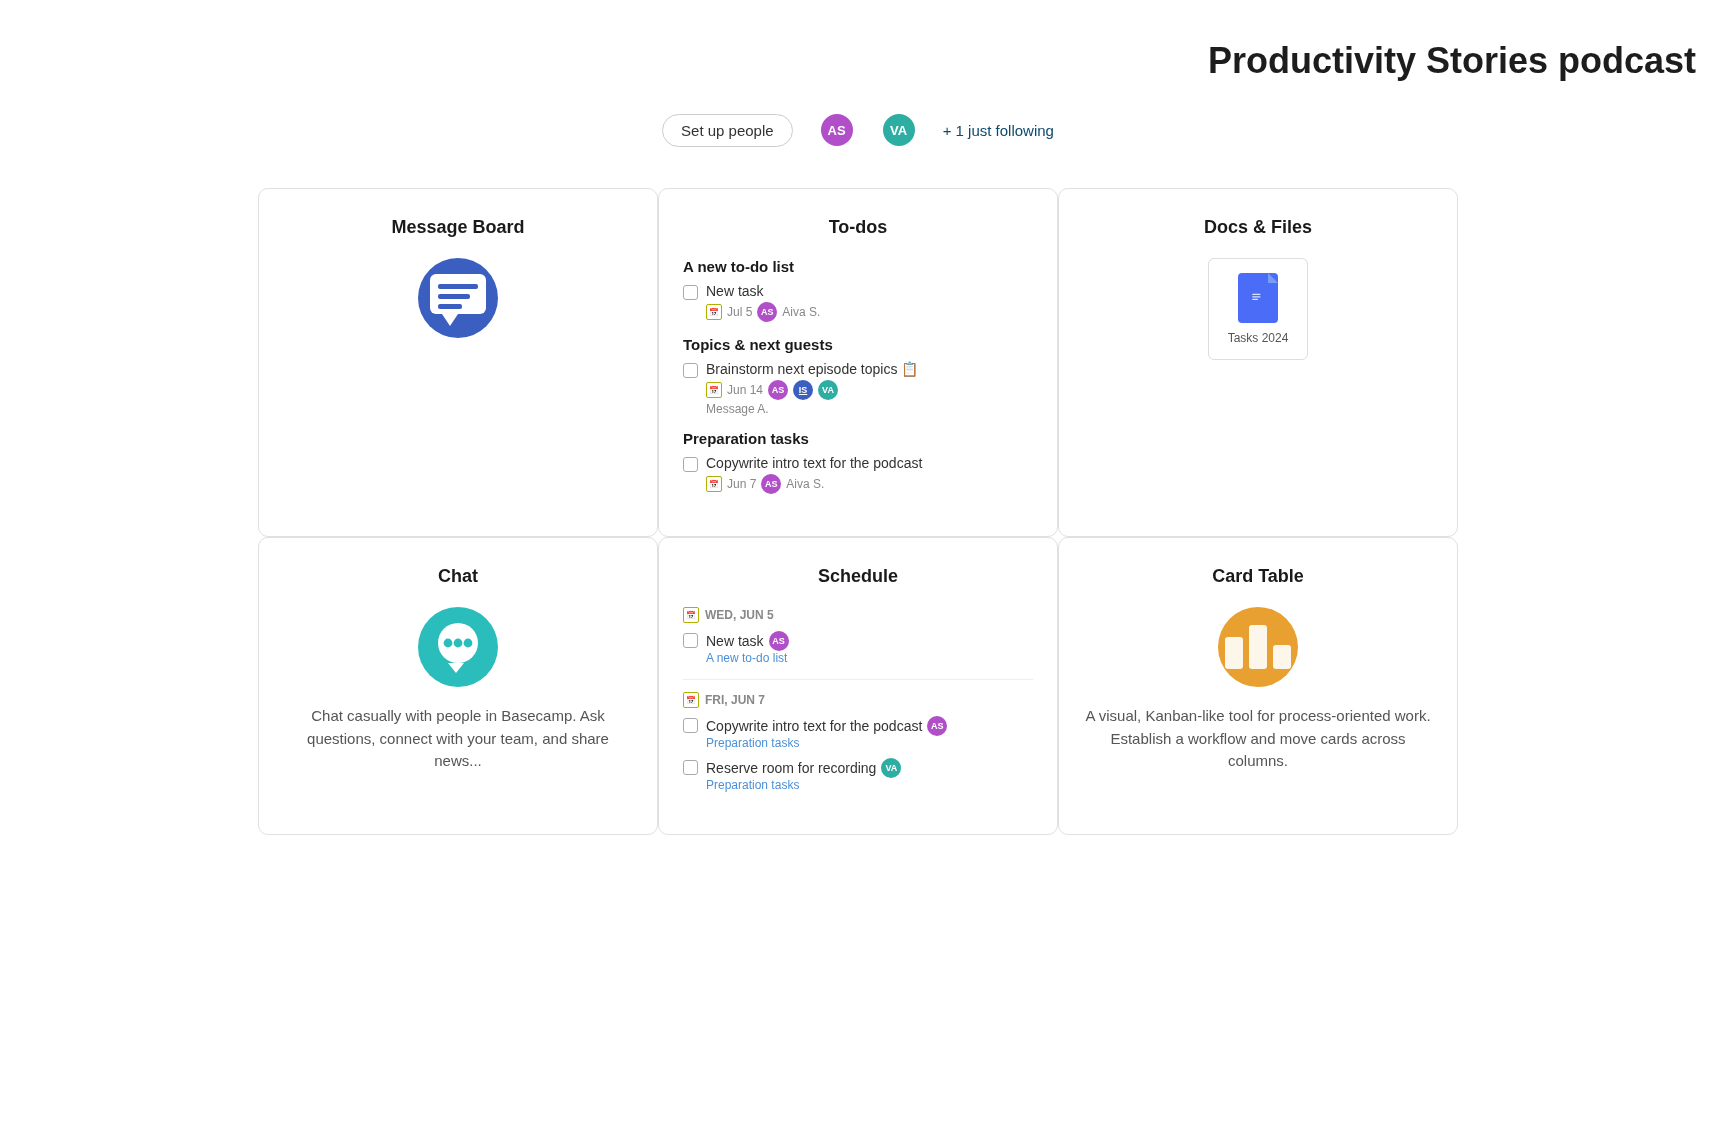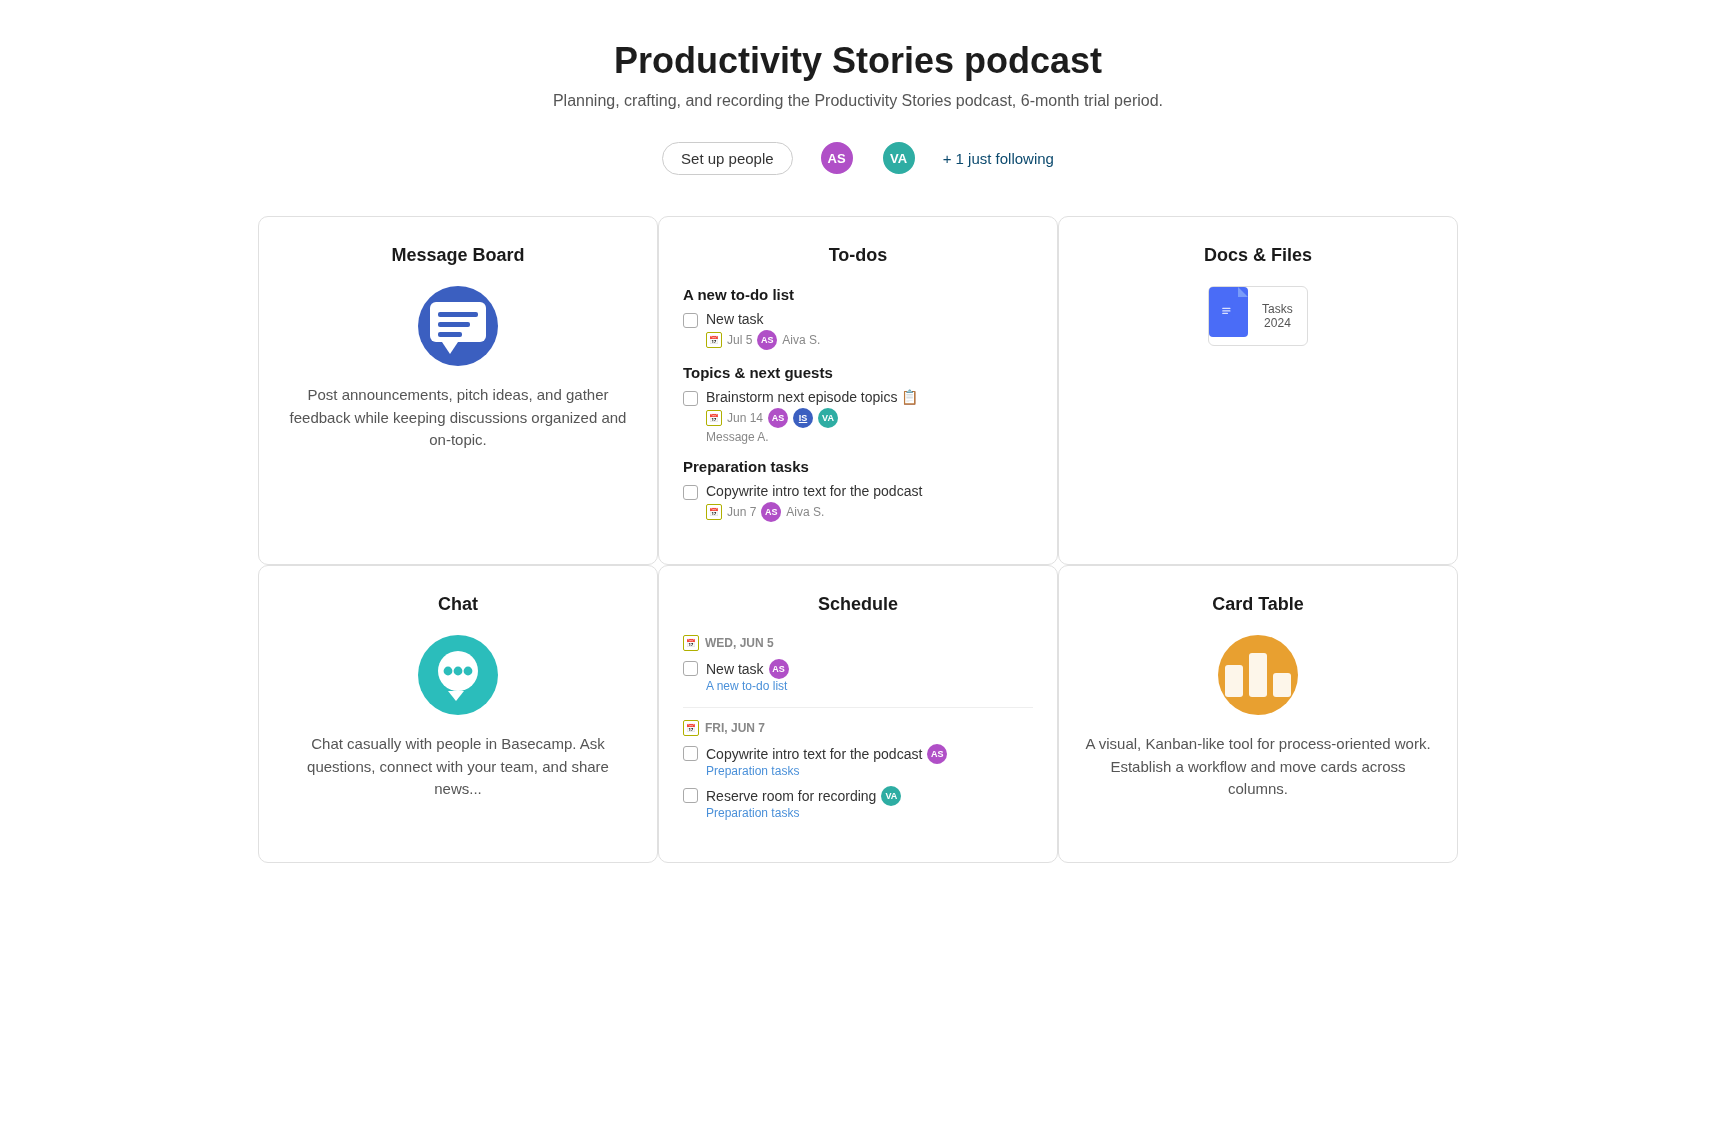--- a/index.html
+++ b/index.html
@@ -3,21 +3,21 @@
   <meta charset="utf-8">
   <style>
     * { box-sizing: border-box; margin: 0; padding: 0; }
     body {
       font-family: -apple-system, BlinkMacSystemFont, "Segoe UI", Helvetica, Arial, sans-serif;
       background: #fff;
       color: #1a1a1a;
       padding: 40px 20px;
     }
     .page-header {
-      text-align: center;
+      text-align: right;
       margin-bottom: 30px;
     }
     .page-title {
       font-size: 36px;
       font-weight: 800;
       color: #1d1d1d;
       margin-bottom: 10px;
     }
     .page-subtitle {
       font-size: 16px;
@@ -161,22 +161,23 @@
       font-weight: 700;
       color: #fff;
     }
     .mini-as { background: #b04fc7; }
     .mini-va { background: #2eada3; }
     .mini-is { background: #3b5fc0; text-decoration: underline; }
     
     .doc-file {
       border: 1.5px solid #ddd;
       border-radius: 6px;
-      display: flex;
-      flex-direction: row;
+      padding: 14px;
+      display: flex;
+      flex-direction: column;
       align-items: center;
       width: 100px;
       margin: 0 auto;
     }
     .doc-file-icon {
       width: 40px;
       height: 50px;
       background: #4a6cf7;
       border-radius: 4px;
       display: flex;
@@ -242,21 +243,20 @@
       width: 18px;
       background: rgba(255,255,255,0.9);
       border-radius: 3px;
     }
   </style>
 </head>
 <body>
 
 <div class="page-header">
   <h1 class="page-title">Productivity Stories podcast</h1>
-  <p class="page-subtitle">Planning, crafting, and recording the Productivity Stories podcast, 6-month trial period.</p>
 </div>
 
 <div class="people-bar">
   <button class="set-up-people-btn">Set up people</button>
   <div class="avatar avatar-as">AS</div>
   <div class="avatar avatar-va">VA</div>
   <span class="following-text">+ 1 just following</span>
 </div>
 
 <div class="cards-grid">
@@ -267,21 +267,20 @@
       <div class="icon-circle icon-circle-blue">
         <svg viewBox="0 0 40 40" xmlns="http://www.w3.org/2000/svg">
           <rect x="6" y="8" width="28" height="20" rx="3" fill="white"></rect>
           <polygon points="12,28 16,34 20,28" fill="white"></polygon>
           <rect x="10" y="13" width="20" height="2.5" rx="1" fill="#3b5fc0"></rect>
           <rect x="10" y="18" width="16" height="2.5" rx="1" fill="#3b5fc0"></rect>
           <rect x="10" y="23" width="12" height="2.5" rx="1" fill="#3b5fc0"></rect>
         </svg>
       </div>
     </div>
-    <p class="card-desc">Post announcements, pitch ideas, and gather feedback while keeping discussions organized and on-topic.</p>
   </div>
 
   <div class="card">
     <div class="card-title">To-dos</div>
 
     <div class="todo-section">
       <div class="todo-section-title">A new to-do list</div>
       <div class="todo-item">
         <div class="todo-checkbox"></div>
         <div>

